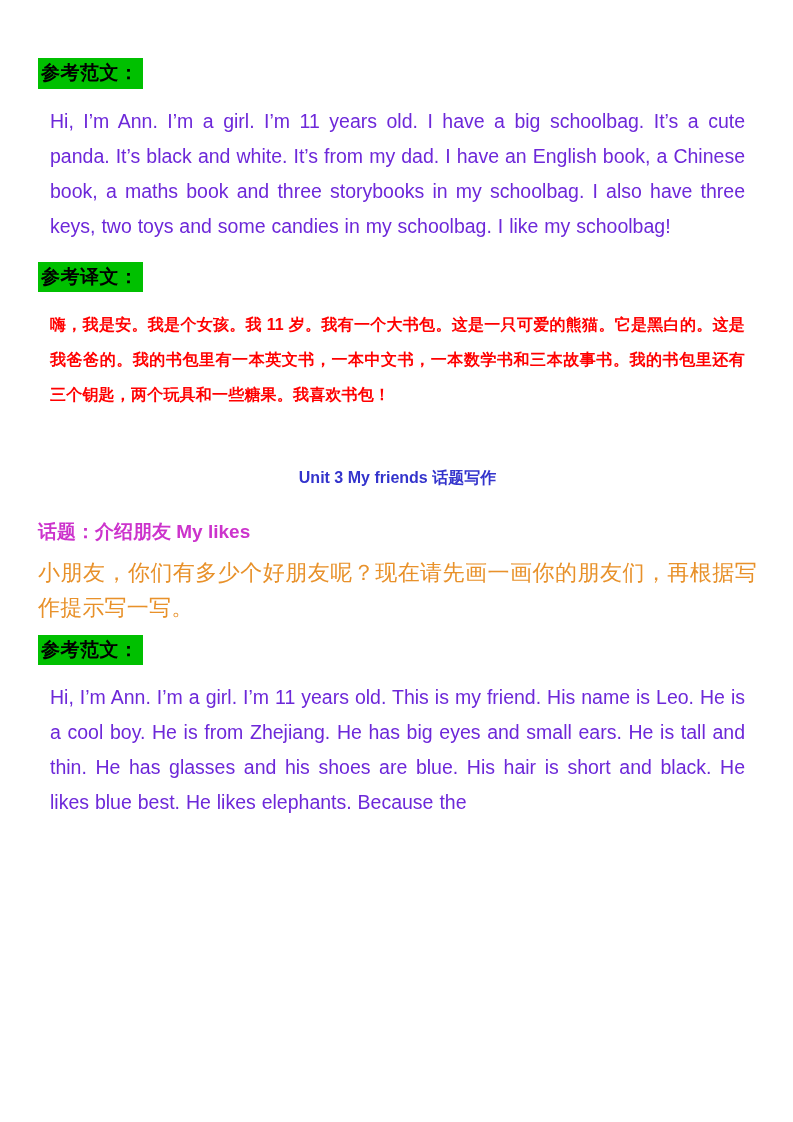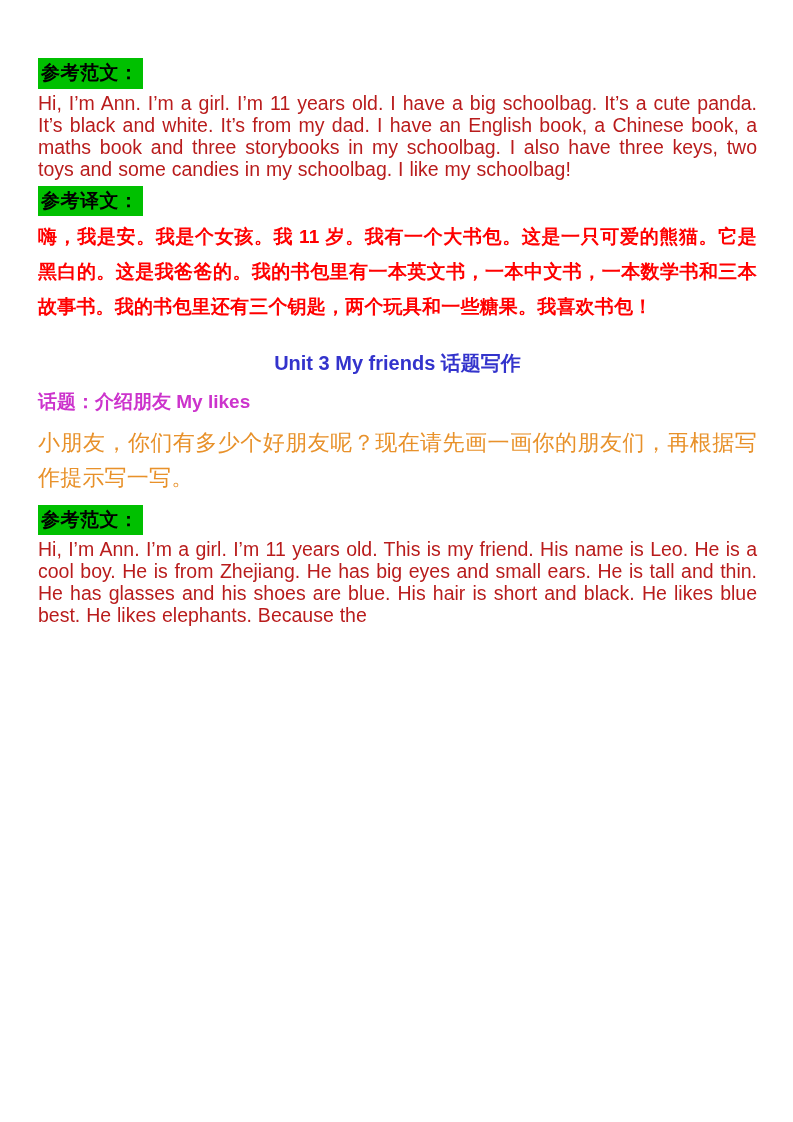--- a/index.html
+++ b/index.html
@@ -28,44 +28,44 @@
     font-weight: bold;
     font-size: 19px;
     line-height: 1.45;
     padding: 1px 4px 2px 3px;
     letter-spacing: 0.5px;
   }
   .block-gap-sm { height: 6px; }
   .block-gap-xs { height: 3px; }
   .para-en {
     font-size: 19.5px;
-    line-height: 22px;
+    line-height: 35px;
     text-align: justify;
     text-justify: inter-word;
-    color: #b91c1c;
-    margin: 0;
+    color: #6d28d9;
+    margin: 12px;
     word-spacing: 0.5px;
   }
   .para-en.last-line-left { text-align-last: left; }
   .para-cn-red {
-    font-size: 19px;
+    font-size: 16px;
     line-height: 35px;
     text-align: justify;
     color: #FF0000;
     font-weight: bold;
-    margin: 0;
+    margin: 12px;
     letter-spacing: 0.2px;
   }
   .unit-title {
     text-align: center;
     color: #3333CC;
     font-weight: bold;
-    font-size: 20px;
+    font-size: 16px;
     line-height: 1.5;
-    margin: 0;
+    margin: 18px;
   }
   .topic-line {
     color: #CC33CC;
     font-weight: bold;
     font-size: 19px;
     line-height: 1.5;
     margin: 0;
   }
   .prompt-line {
     color: #E8912A;

